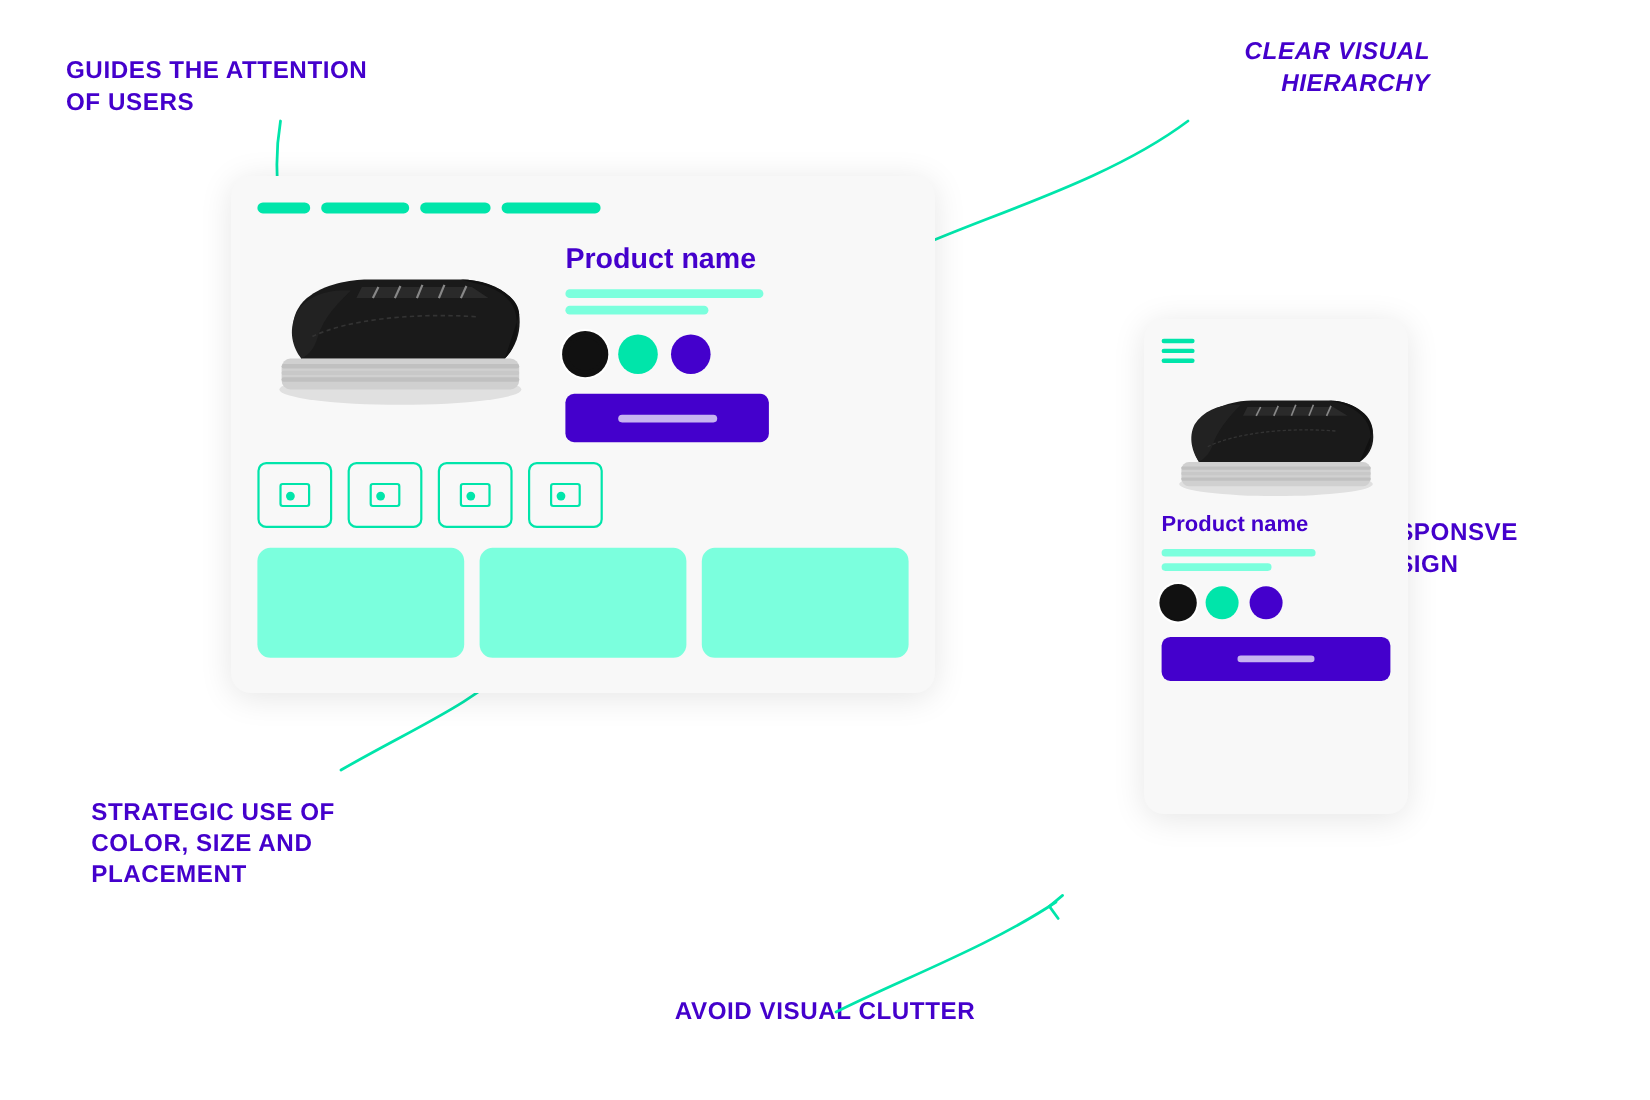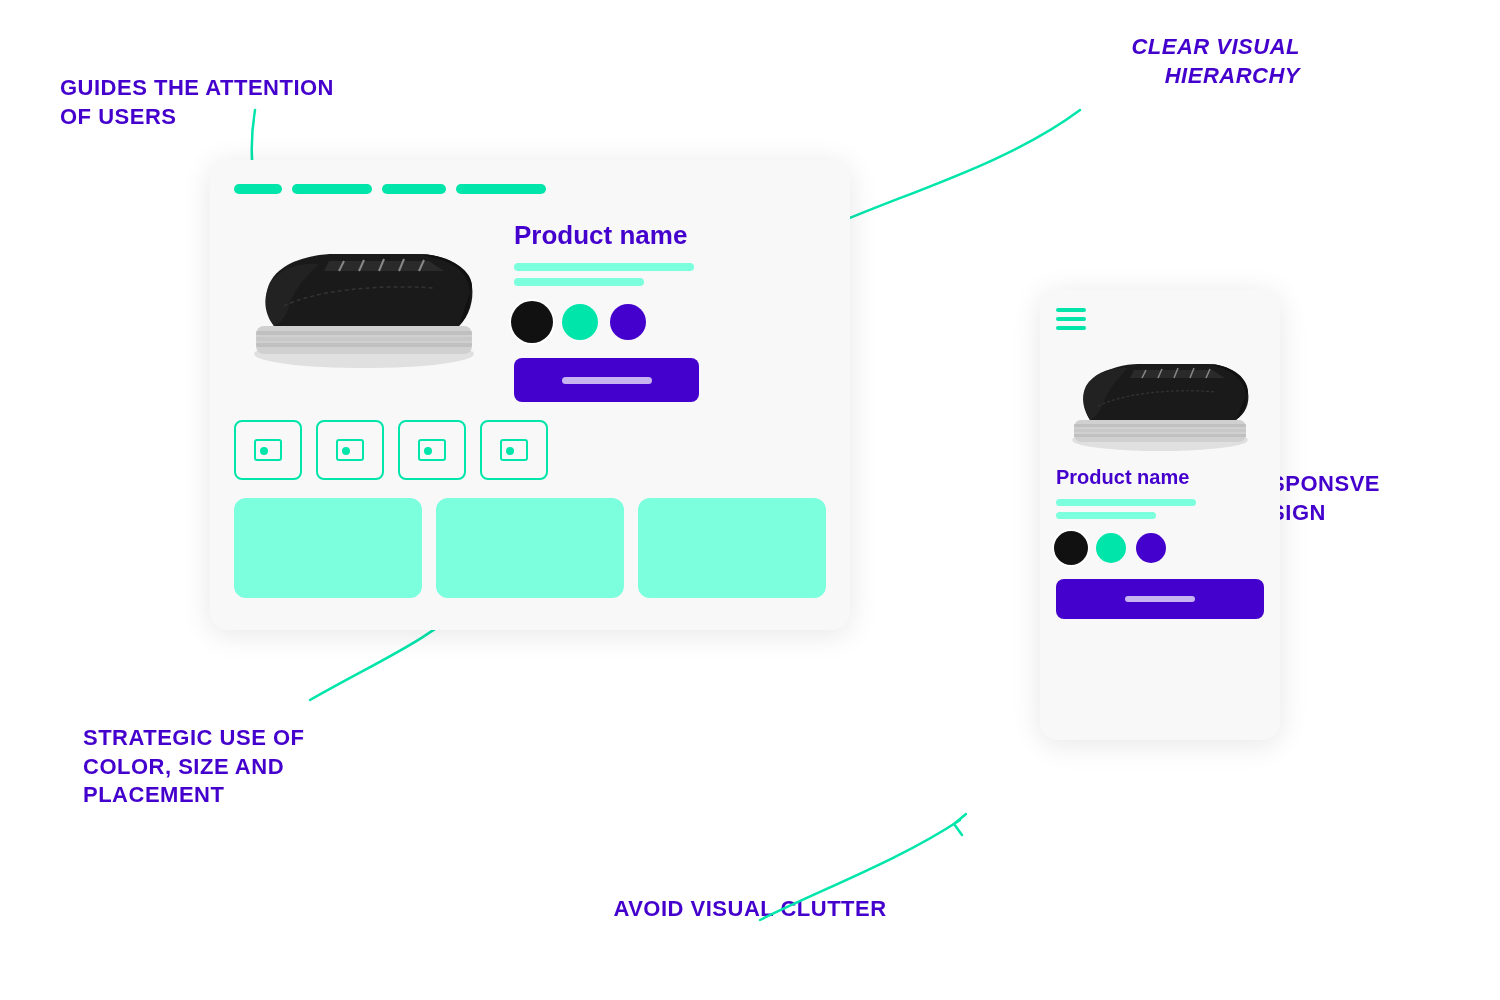--- a/index.html
+++ b/index.html
@@ -262,42 +262,42 @@
     
     svg.arrow {
       position: absolute;
       overflow: visible;
       pointer-events: none;
     }
   </style>
 </head>
 <body>
 
-<div class="annotation-label" style="left: 60px; top: 50px; margin-top: 24px;">
+<div class="annotation-label" style="left: 60px; top: 50px;">
   <span>GUIDES THE ATTENTION</span><br>
   <span>OF USERS</span>
 </div>
 
 <div class="annotation-label" style="right: 200px; top: 33px; text-align: right; font-style: italic;">
   <span>CLEAR VISUAL</span><br>
   <span>HIERARCHY</span>
 </div>
 
 <div class="annotation-label" style="right: 120px; top: 470px; text-align: left;">
   <span>RESPONSVE</span><br>
   <span>DESIGN</span>
 </div>
 
 <div class="annotation-label" style="left: 60px; bottom: 190px; margin-left: 23px;">
   <span>STRATEGIC USE OF</span><br>
   <span>COLOR, SIZE AND</span><br>
   <span>PLACEMENT</span>
 </div>
 
-<div class="annotation-label" style="left: 50%; bottom: 76px; transform: translateX(-50%); white-space: nowrap;">
+<div class="annotation-label" style="left: 50%; bottom: 66px; transform: translateX(-50%); white-space: nowrap;">
   <span>AVOID VISUAL CLUTTER</span>
 </div>
 
 <svg class="arrow" style="left:0;top:0;width:1500px;height:1000px;">
 
   <path d="M 255 110 C 240 200, 280 260, 290 310" fill="none" stroke="#00e5aa" stroke-width="2.5" stroke-linecap="round"></path>
   <polygon points="286,322 296,308 298,322" fill="#00e5aa" transform="rotate(-10, 292, 315)"></polygon>
 
   <path d="M 284 320 L 292 308 L 300 318" fill="none" stroke="#00e5aa" stroke-width="2.5" stroke-linecap="round" stroke-linejoin="round"></path>
 

